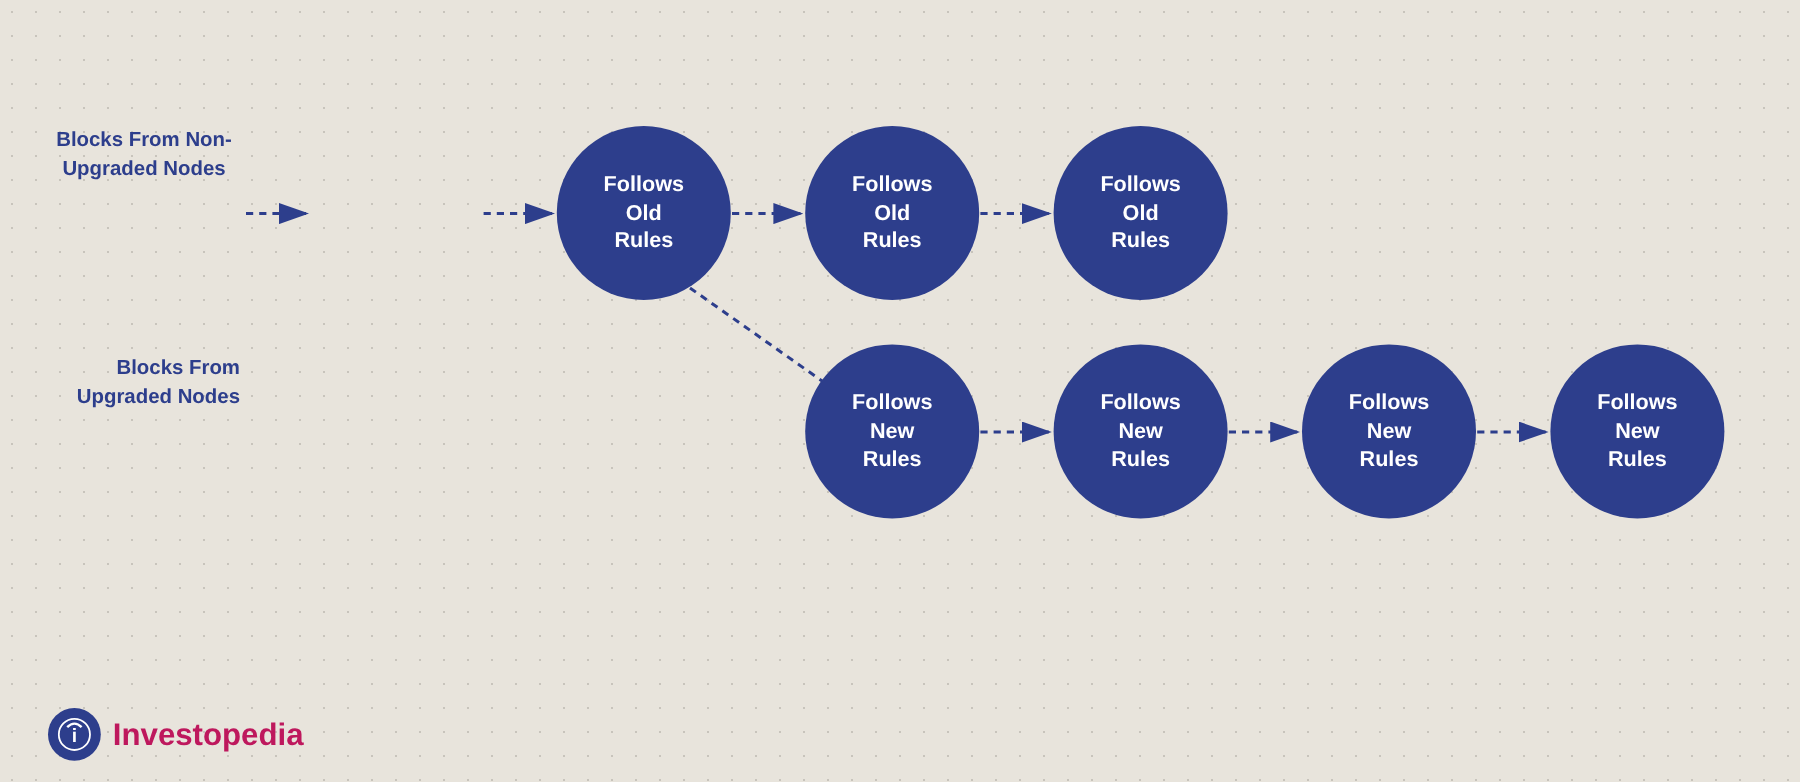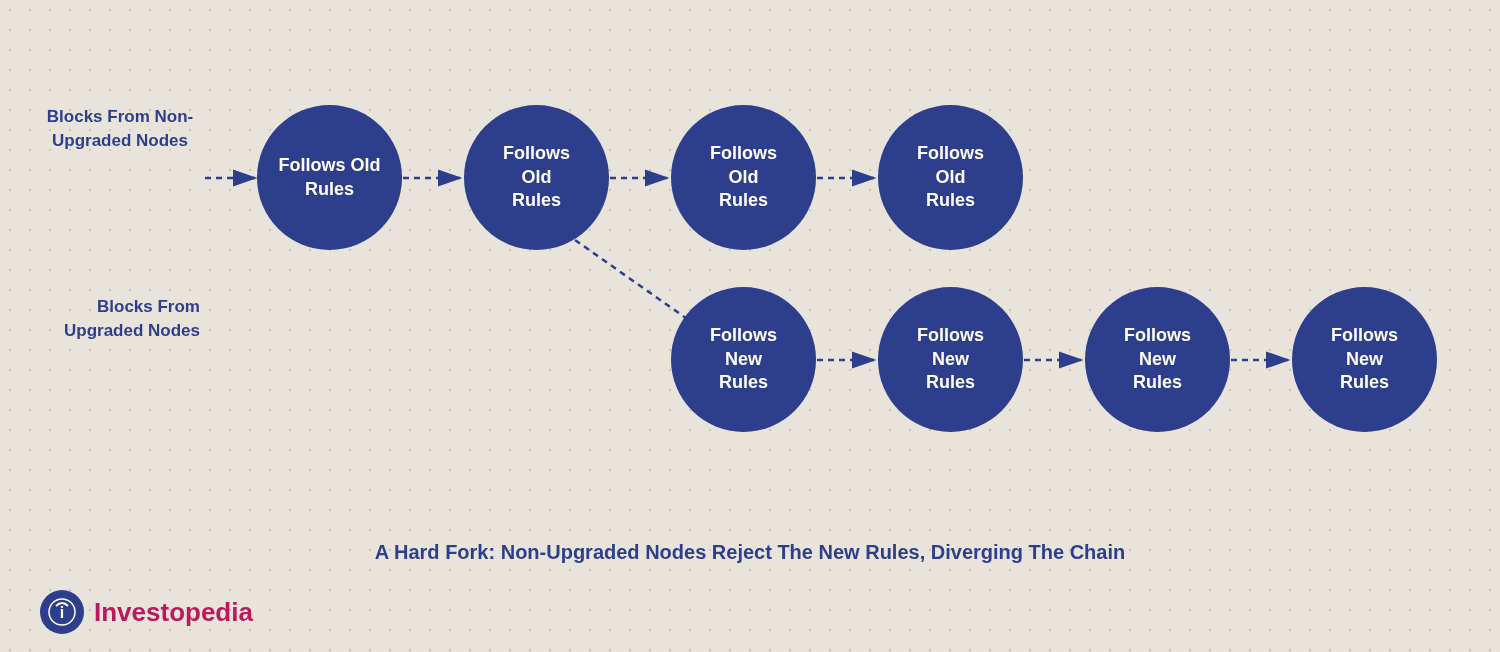--- a/index.html
+++ b/index.html
@@ -132,25 +132,20 @@
     <line x1="610" y1="178" x2="667" y2="178" stroke="#2d3e8c" stroke-width="2.5" stroke-dasharray="6,5" marker-end="url(#arrow)"></line>
     <line x1="817" y1="178" x2="874" y2="178" stroke="#2d3e8c" stroke-width="2.5" stroke-dasharray="6,5" marker-end="url(#arrow)"></line>
 
     <line x1="575" y1="240" x2="710" y2="335" stroke="#2d3e8c" stroke-width="2.5" stroke-dasharray="6,5" marker-end="url(#arrow)"></line>
 
     <line x1="817" y1="360" x2="874" y2="360" stroke="#2d3e8c" stroke-width="2.5" stroke-dasharray="6,5" marker-end="url(#arrow)"></line>
     <line x1="1024" y1="360" x2="1081" y2="360" stroke="#2d3e8c" stroke-width="2.5" stroke-dasharray="6,5" marker-end="url(#arrow)"></line>
     <line x1="1231" y1="360" x2="1288" y2="360" stroke="#2d3e8c" stroke-width="2.5" stroke-dasharray="6,5" marker-end="url(#arrow)"></line>
   </svg>
 
-  <div class="node-circle" style="left: 257px; top: 105px;">
-    <span>Follows
-Old
-Rules</span>
-  </div>
   <div class="node-circle" style="left: 464px; top: 105px;">
     <span>Follows<br>Old<br>Rules</span>
   </div>
   <div class="node-circle" style="left: 671px; top: 105px;">
     <span>Follows<br>Old<br>Rules</span>
   </div>
   <div class="node-circle" style="left: 878px; top: 105px;">
     <span>Follows<br>Old<br>Rules</span>
   </div>
 
@@ -160,21 +155,20 @@
   <div class="node-circle" style="left: 878px; top: 287px;">
     <span>Follows<br>New<br>Rules</span>
   </div>
   <div class="node-circle" style="left: 1085px; top: 287px;">
     <span>Follows<br>New<br>Rules</span>
   </div>
   <div class="node-circle" style="left: 1292px; top: 287px;">
     <span>Follows<br>New<br>Rules</span>
   </div>
 
-  <div class="caption">A Hard Fork: Non-Upgraded Nodes Reject The New Rules, Diverging The Chain</div>
 
   <div class="footer">
     <div class="logo-circle">
       <svg width="28" height="28" viewBox="0 0 28 28">
         <circle cx="14" cy="14" r="13" fill="#2d3e8c" stroke="white" stroke-width="1.5"></circle>
         <text x="14" y="20" text-anchor="middle" fill="white" font-size="16" font-weight="900" font-family="Arial">i</text>
         <path d="M8 8 Q14 2 20 8" stroke="white" stroke-width="2" fill="none"></path>
       </svg>
     </div>
     <span class="logo-text">Investopedia</span>

